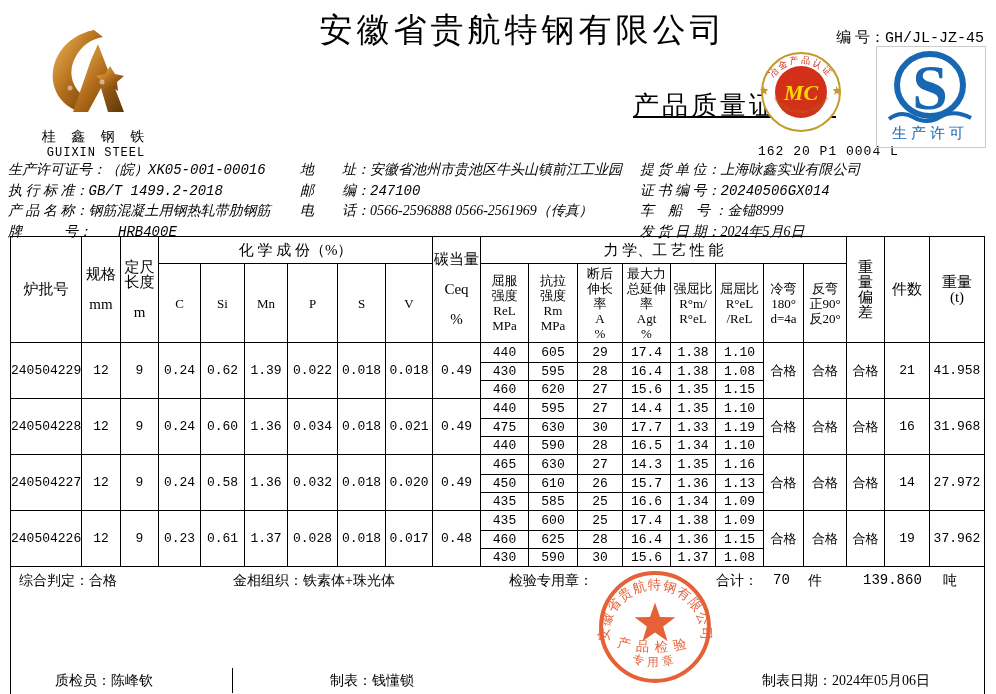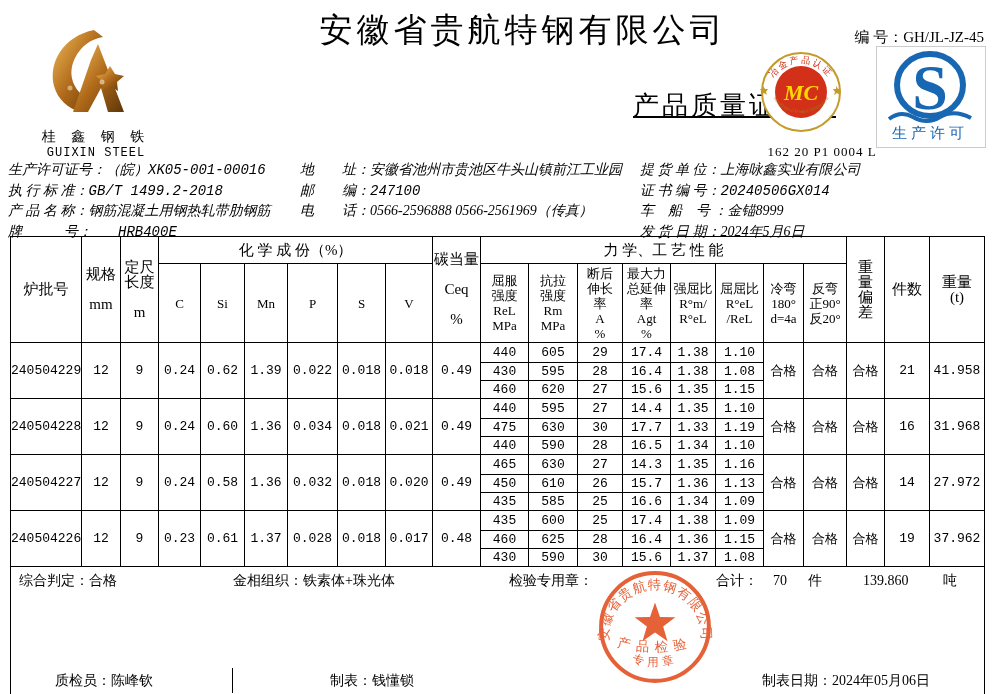--- a/index.html
+++ b/index.html
@@ -1,18 +1,18 @@
 <!DOCTYPE html>
 <html><head>
 <meta charset="utf-8">
 <style>
   html,body{margin:0;padding:0;background:#e8e8e8;}
   .page{position:relative;width:996px;height:694px;background:#fff;color:#000;
         font-family:"Liberation Serif","DejaVu Serif",serif;overflow:hidden;}
-  .mono{font-family:Liberation Serif, serif;text-align:center;}
+  .mono{font-family:Liberation Mono, monospace;text-align:center;}
 
   
   .logo{position:absolute;left:38px;top:26px;width:116px;text-align:center;}
   .logo-cn{font-size:14px;letter-spacing:6px;margin-top:8px;white-space:nowrap;}
   .logo-en{font-size:12px;font-family:"Liberation Mono","DejaVu Sans Mono",monospace;letter-spacing:1px;white-space:nowrap;}
   .company-title{position:absolute;left:210px;right:160px;top:8px;text-align:center;
                  font-size:33px;letter-spacing:4px;white-space:nowrap;}
   .doc-title{position:absolute;left:210px;right:160px;top:88px;text-align:right;
              font-size:26px;letter-spacing:3px;white-space:nowrap;text-decoration:underline;}
   .cert-no{position:absolute;right:12px;top:28px;font-size:15px;white-space:nowrap;}

